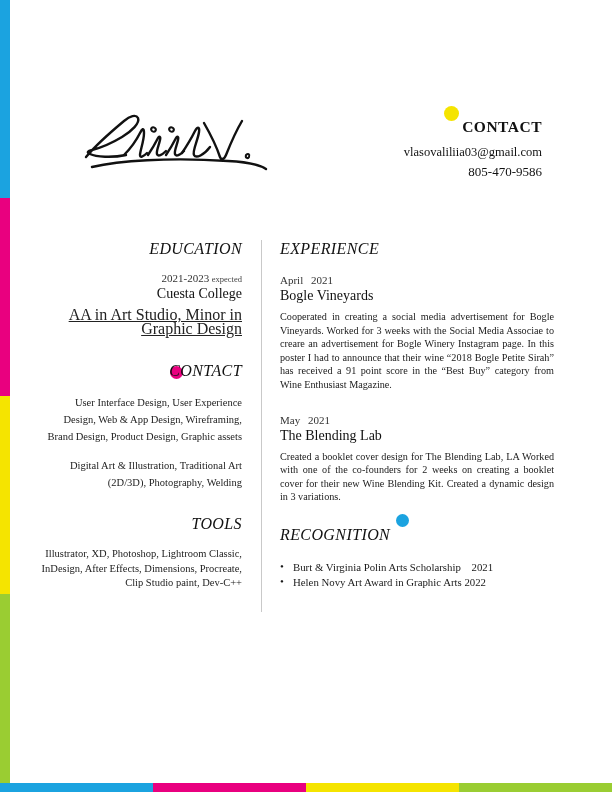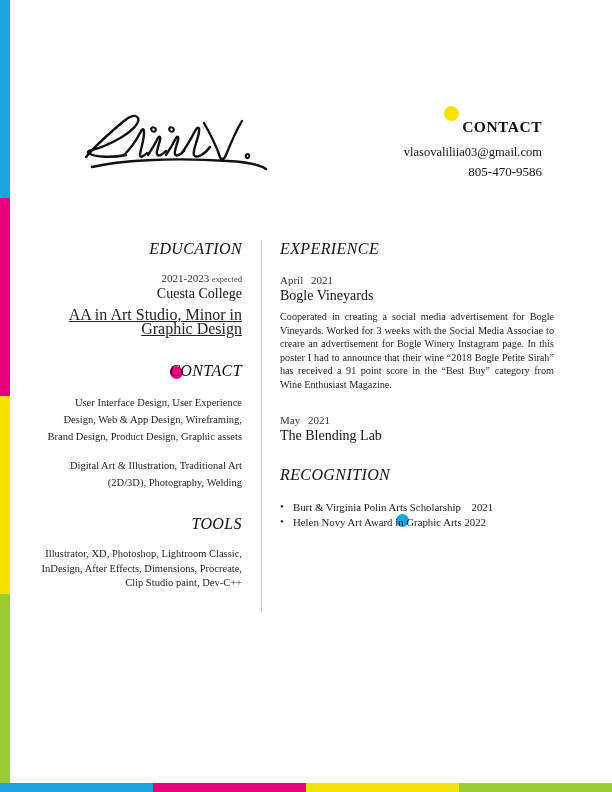--- a/index.html
+++ b/index.html
@@ -300,20 +300,21 @@
       <p class="exp-body">Cooperated in creating a social media advertisement for Bogle Vineyards. Worked for 3 weeks with the Social Media Associae to creare an advertisement for Bogle Winery Instagram page. In this poster I had to announce that their wine “2018 Bogle Petite Sirah” has received a 91 point score in the “Best Buy” category from Wine Enthusiast Magazine.</p>
     </div>
 
     <div class="exp-item">
       <p class="date-line">
         <span class="mo">May</span>
         &nbsp;
         <span class="yr">2021</span>
       </p>
       <p class="org">The Blending Lab</p>
+      <p class="exp-body">Created a booklet cover design for The Blending Lab, LA Worked with one of the co-founders for 2 weeks on creating a booklet cover for their new Wine Blending Kit. Created a dynamic design in 3 variations.</p>
     </div>
   </div>
 
   <div>
     <p class="sec-title right-col">RECOGNITION</p>
     <ul class="rec-list">
       <li>
         <span>Burt &amp; Virginia Polin Arts Scholarship</span>
         <span class="rec-year">2021</span>
       </li>

